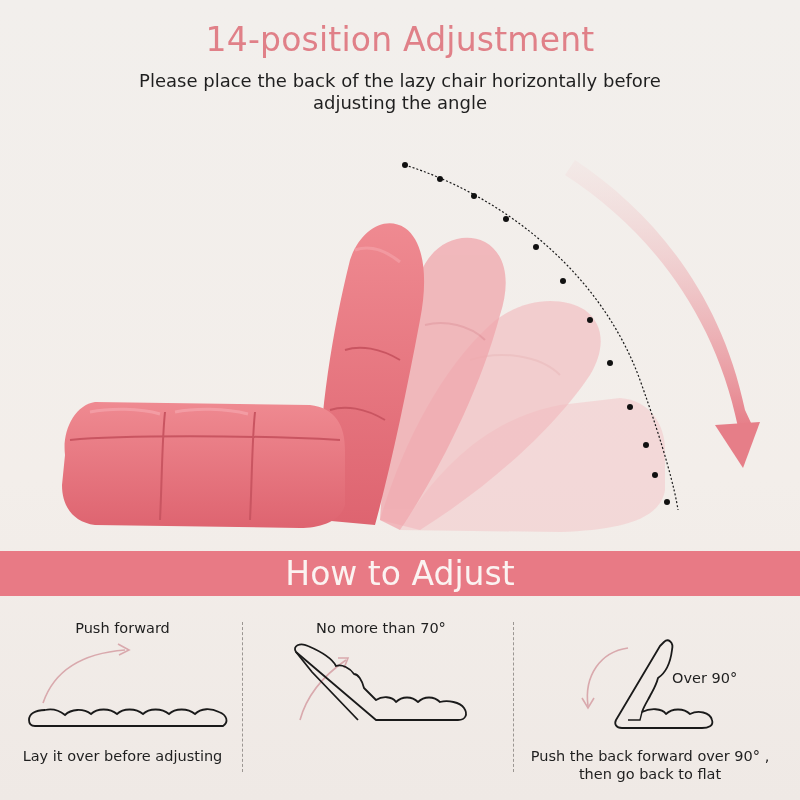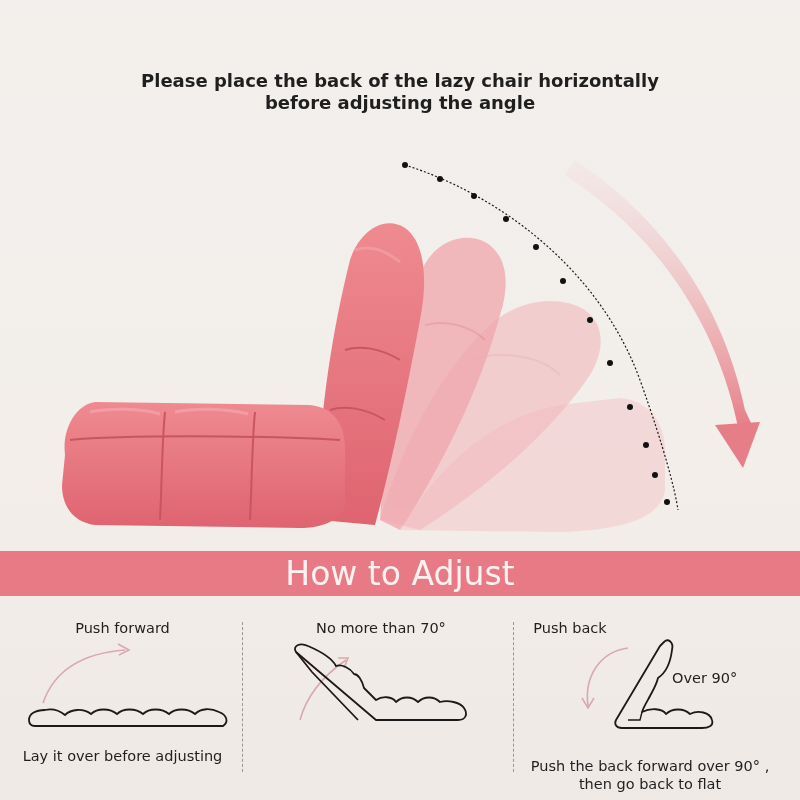--- a/index.html
+++ b/index.html
@@ -12,21 +12,20 @@
   .page { position: absolute; inset: 0; background: linear-gradient(180deg,#f2efec 0%,#f3eeea 60%,#efe9e5 100%); }
   .title {
     position: absolute; top: 20px; left: 0; width: 800px; text-align: center;
     font-size: 33px; color: #e08088; font-weight: 500; letter-spacing: 0.2px;
     font-family: "DejaVu Sans", sans-serif;
   }
   .subtitle {
     position: absolute; top: 70px; left: 120px; width: 560px; text-align: center;
     font-size: 18px; color: #1f1f1f; line-height: 22px;
     font-family: "DejaVu Sans", sans-serif;
-    font-weight: bold;
   }
   .hero { position: absolute; top: 150px; left: 0; width: 800px; height: 390px; }
   .banner {
     position: absolute; top: 551px; left: 0; width: 800px; height: 45px;
     background: #e87a85;
   }
   .banner-title {
     position: absolute; top: 0; left: 0; width: 800px; line-height: 45px; text-align: center;
     font-size: 33px; color: #fbf3f1; font-family: "DejaVu Sans", sans-serif;
   }
@@ -42,20 +41,21 @@
   }
   .divider { position: absolute; top: 622px; width: 0; height: 150px; border-left: 1px dashed #9b9692; }
   .over-label { position: absolute; font-size: 14.5px; color: #1f1f1f; }
   svg { display: block; }
 </style>
 </head>
 <body>
 
 <div class="page">
 
+  <div class="title">14-position Adjustment</div>
   <div class="subtitle">Please place the back of the lazy chair horizontally before adjusting the angle</div>
 
   <div class="hero">
     <svg width="800" height="390" viewBox="0 0 800 390">
       <defs>
         <linearGradient id="arrowGrad" x1="0" y1="0" x2="0" y2="1">
           <stop offset="0" stop-color="#f3dcdc" stop-opacity="0.3"></stop>
           <stop offset="1" stop-color="#e67e88"></stop>
         </linearGradient>
         <linearGradient id="seatGrad" x1="0" y1="0" x2="0" y2="1">
@@ -144,25 +144,24 @@
       <div class="step-top">No more than 70°</div>
       <svg style="position:absolute; left:38px; top:38px;" width="200" height="95" viewBox="0 0 200 95">
         <path d="M12,82 C18,60 32,40 58,22" stroke="#d9a9ad" stroke-width="1.6" fill="none"></path>
         <path d="M50,20 L60,20 L56,30" stroke="#d9a9ad" stroke-width="1.6" fill="none"></path>
         <path d="M8,14 C4,8 12,4 20,8 C34,14 44,20 48,28 C54,26 62,30 66,36 C70,36 74,42 76,50 L88,62 C94,58 104,58 108,64 C114,58 124,58 130,64 C136,58 146,58 152,64 C160,62 172,64 176,70 C180,76 178,82 170,82 L88,82 Z" stroke="#1a1a1a" stroke-width="1.8" fill="none" stroke-linejoin="round"></path>
         <path d="M8,14 L24,34 L70,82" stroke="#1a1a1a" stroke-width="1.8" fill="none"></path>
       </svg>
     </div>
 
     <div class="step" style="left:520px; width:280px;">
-      <div class="step-top" style="left:-90px;">Push back</div>
       <svg style="position:absolute; left:50px; top:36px;" width="160" height="100" viewBox="0 0 160 100">
         <path d="M58,12 C30,16 14,40 18,70" stroke="#d9a9ad" stroke-width="1.6" fill="none"></path>
         <path d="M12,62 L18,72 L24,62" stroke="#d9a9ad" stroke-width="1.6" fill="none"></path>
         <path d="M94,6 C98,2 104,6 102,14 C100,30 94,38 88,42 C86,50 82,56 80,60 C78,64 74,70 72,76 C80,72 92,72 96,78 C102,72 114,72 120,78 C128,74 140,76 142,84 C144,90 138,92 132,92 L52,92 C46,92 44,88 46,84 L90,10 Z" stroke="#1a1a1a" stroke-width="1.8" fill="none" stroke-linejoin="round"></path>
         <path d="M72,76 L70,84 L58,84" stroke="#1a1a1a" stroke-width="1.4" fill="none"></path>
       </svg>
       <div class="over-label" style="left:152px; top:70px;">Over 90°</div>
-      <div class="step-bottom" style="width:240px; left:10px;margin-top:10px;">Push the back forward over 90° , then go back to flat</div>
+      <div class="step-bottom" style="width:240px; left:10px;">Push the back forward over 90° , then go back to flat</div>
     </div>
 
   </div>
 </div>
 
 </body></html>

